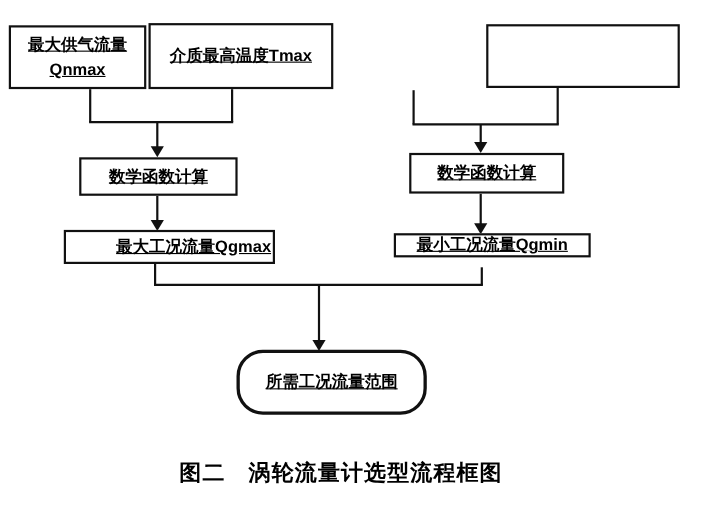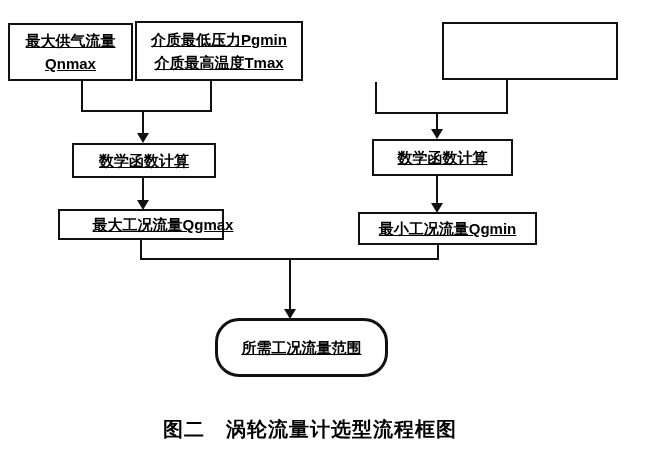--- a/index.html
+++ b/index.html
@@ -92,41 +92,40 @@
       <polygon points="284,309 296,309 290,319"></polygon>
     </g>
   </svg>
 
   <div class="node" style="left:8px; top:23px; width:125px; height:58px;">
     <div class="nline">最大供气流量</div>
     <div class="nline">Qnmax</div>
   </div>
 
   <div class="node" style="left:135px; top:21px; width:168px; height:60px;">
-    <div class="nline">介质最低压力Pgmin</div>
     <div class="nline">介质最高温度Tmax</div>
   </div>
 
 
   <div class="node" style="left:442px; top:22px; width:176px; height:58px;">
   </div>
 
   <div class="node" style="left:72px; top:143px; width:144px; height:35px;">
     <div class="nline">数学函数计算</div>
   </div>
 
   <div class="node" style="left:372px; top:139px; width:141px; height:37px;">
     <div class="nline">数学函数计算</div>
   </div>
 
-  <div class="node" style="left:58px; top:209px; width:166px; height:31px;padding-left:44px;">
+  <div class="node" style="left:58px; top:209px; width:192px; height:31px;padding-left:44px;">
     <div class="nline">最大工况流量Qgmax</div>
   </div>
 
-  <div class="node" style="left:358px; top:212px; width:179px; height:33px;">
+  <div class="node" style="left:358px; top:212px; width:179px; height:22px;">
     <div class="nline">最小工况流量Qgmin</div>
   </div>
 
   <div class="node thick" style="left:215px; top:318px; width:173px; height:59px;border-radius:24px;">
     <div class="nline">所需工况流量范围</div>
   </div>
 
   <div id="caption">图二　涡轮流量计选型流程框图</div>
 
 </div>

